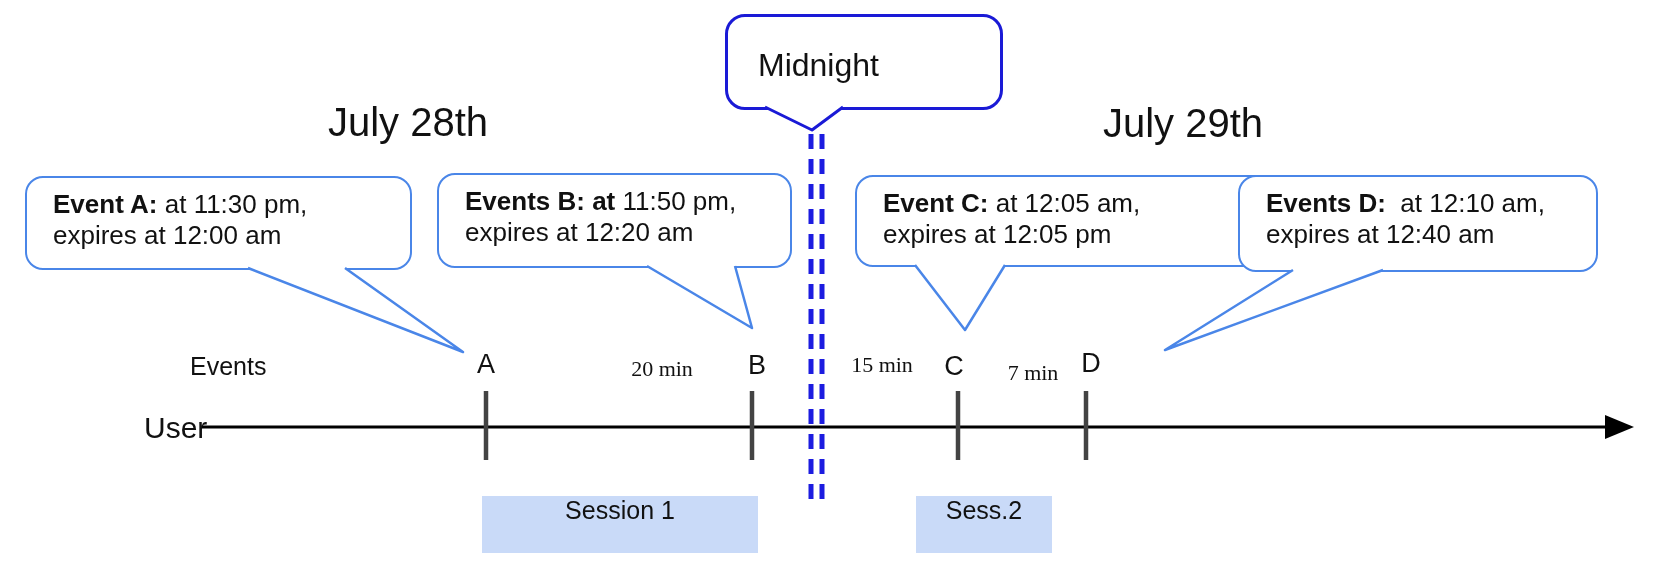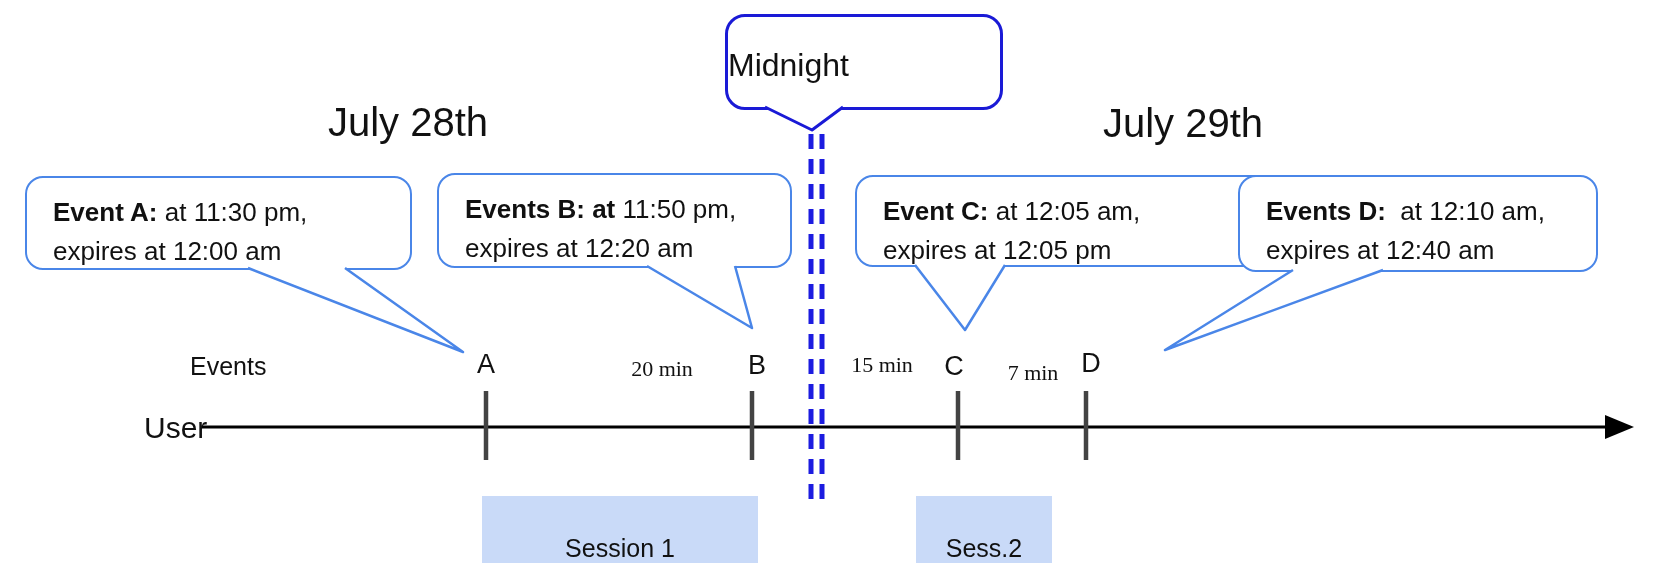--- a/index.html
+++ b/index.html
@@ -20,53 +20,53 @@
   .bubble{
     position:absolute;
     background:#ffffff;
     border:2.5px solid var(--callout-border,#4a86e8);
     border-radius:18px;
     box-sizing:border-box;
     font-size:26px;
     line-height:31px;
     padding:11px 10px 0 26px;
   }
-  .bubble .line{white-space:pre;margin-top:8px;}
+  .bubble .line{white-space:pre;}
   .bubble .line b{font-weight:bold;}
   .bubble-midnight{
     position:absolute;
     left:725px;top:14px;width:278px;height:96px;
     background:#ffffff;
     border:3px solid var(--midnight-border,#1a1ad6);
     border-radius:20px;
     box-sizing:border-box;
     display:flex;align-items:center;
-    padding-top:6px;
+    padding-left:30px;padding-top:6px;
     font-size:32px;
   }
   .small-label{
     position:absolute;
     transform:translateX(-50%);
     white-space:pre;
   }
   .tick-label{font-size:27px;}
   .interval-label{font-size:22px;font-family:Liberation Serif, serif;}
   .events-label{
     position:absolute;left:190px;top:352px;
     font-size:25px;white-space:pre;
   }
   .user-label{
     position:absolute;left:112px;top:411px;
     font-size:30px;white-space:pre;margin-left:32px;
   }
   .session-box{
     position:absolute;
-    top:496px;height:67px;
+    top:496px;height:57px;
     background:var(--session-fill,#c9daf8);
-    display:flex;align-items:flex-end;justify-content:center;
+    display:flex;align-items:flex-start;justify-content:center;
     font-size:25px;
     box-sizing:border-box;
   }
   .overlay{
     position:absolute;left:0;top:0;
     pointer-events:none;
   }
 </style>
 </head>
 <body>

